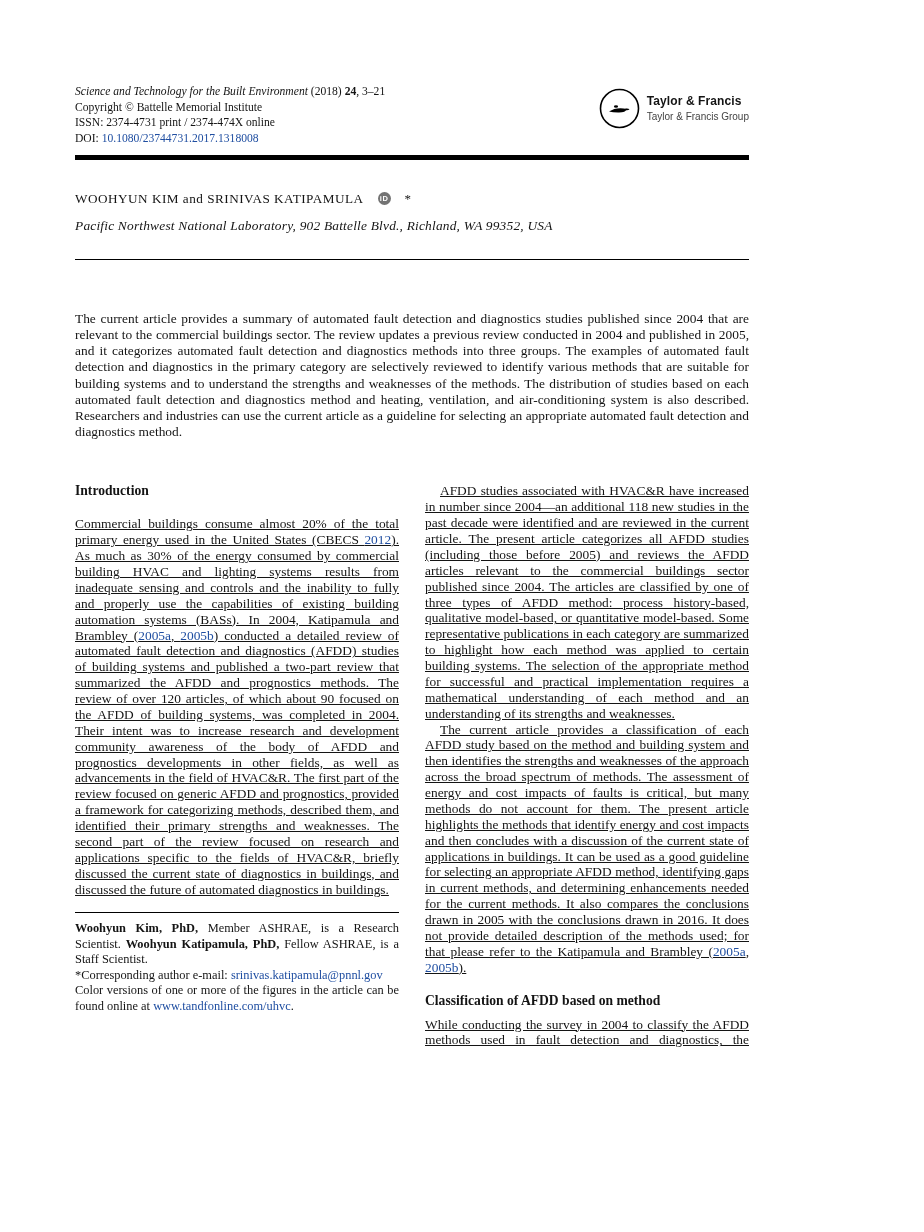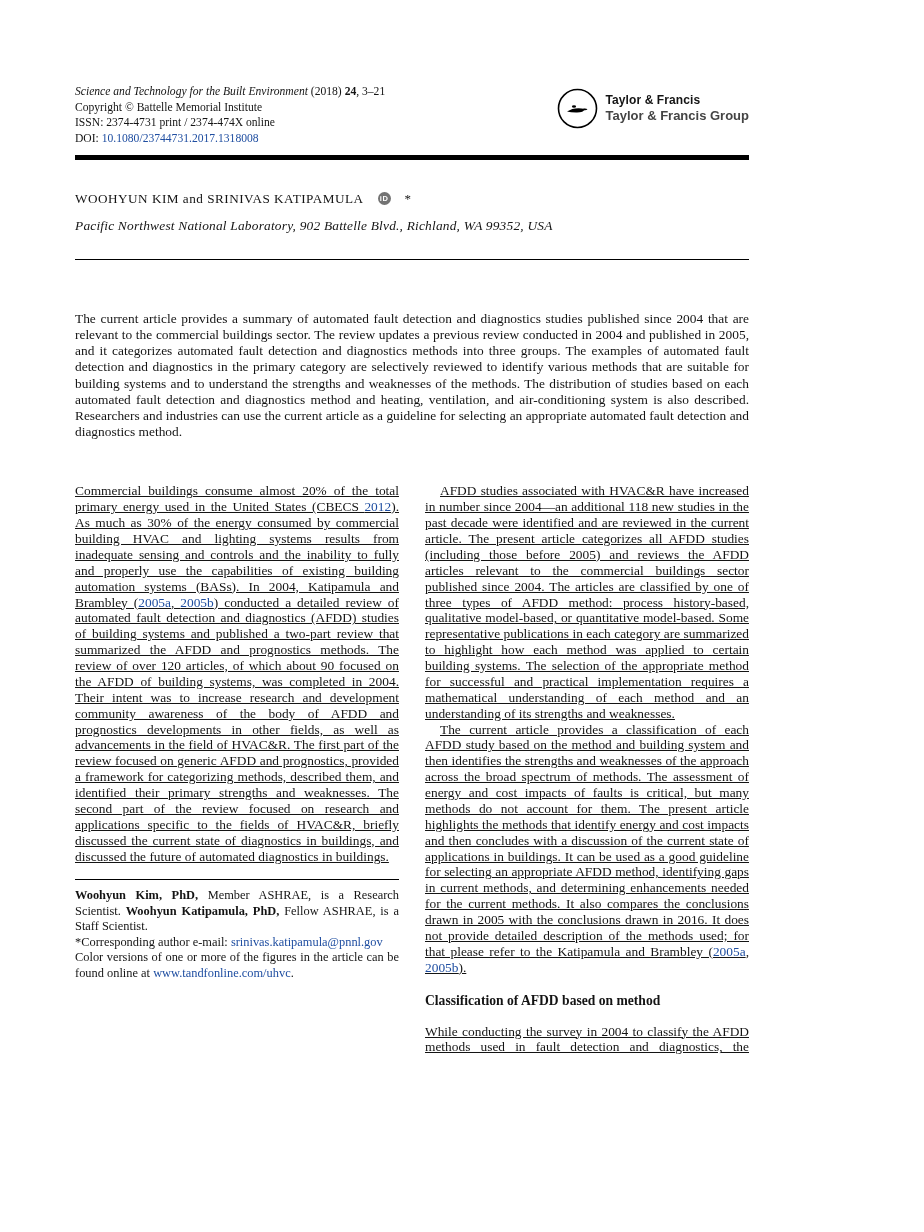--- a/index.html
+++ b/index.html
@@ -10,21 +10,21 @@
   
   .header { display:flex; justify-content:space-between; align-items:flex-start; }
   .header-left { font-size:11.6px; line-height:1.34; }
   .it { font-style:italic; }
   .b { font-weight:bold; }
   a.link, span.link { color:#1f4ea1; text-decoration:none; cursor:pointer; }
   .header-right { display:flex; align-items:center; gap:7px; padding-top:4px; }
   .tf-circle { display:inline-flex; }
   .tf-text { display:flex; flex-direction:column; font-family:"Liberation Sans", sans-serif; line-height:1.1; }
   .tf-name { font-size:12px; font-weight:bold; letter-spacing:0.1px; }
-  .tf-group { font-size:13px; color:#444; margin-top:2px;font-weight:bold; }
+  .tf-group { font-size:10px; color:#444; margin-top:2px; }
 
   .thick-rule { height:4.5px; background:#000; margin-top:9px; }
   .thin-rule  { height:1px;  background:#000; margin-top:25px; }
 
   
   .title { font-size:28.5px; font-weight:400; line-height:1.3; margin-top:17px; letter-spacing:0.2px; }
   .authors { margin-top:31px; font-size:13.2px; letter-spacing:0.5px; display:flex; align-items:center; gap:14px; }
   .orcid { width:13px; height:13px; background:#737373; border-radius:50%; color:#fff;
            font-size:7.5px; font-weight:bold; font-family:"Liberation Sans", sans-serif;
            display:inline-flex; align-items:center; justify-content:center; }
@@ -32,21 +32,21 @@
   .affiliation { font-style:italic; font-size:13.4px; margin-top:11px; letter-spacing:0.2px; }
 
   
   .abstract { margin-top:51px; font-size:13.4px; line-height:1.21; text-align:justify; }
 
   
   .columns { display:flex; gap:26px; margin-top:43px; }
   .col { width:374px; font-size:13.4px; line-height:1.185; }
   .col h2 { font-size:13.6px; font-weight:bold; }
   .left-col h2 { margin-bottom:17px; }
-  .right-col h2 { margin-top:17px; margin-bottom:15px; }
+  .right-col h2 { margin-top:17px; margin-bottom:8px; }
   p.just { text-align:justify; hyphens:auto;text-decoration:underline; -webkit-hyphens:auto; }
   p.indent { text-indent:15px; }
   .cont { text-align-last:justify; }
 
   
   .footnote { margin-top:15px; font-size:12.4px; line-height:1.25; }
   .fn-rule { height:1px; background:#000; margin-bottom:8px; width:100%; }
   .footnote p { text-align:justify; hyphens:auto; }
 </style>
 </head>
@@ -88,20 +88,21 @@
 
   <div class="affiliation">Pacific Northwest National Laboratory, 902 Battelle Blvd., Richland, WA 99352, USA</div>
 
   <div class="thin-rule"></div>
 
   <p class="abstract">The current article provides a summary of automated fault detection and diagnostics studies published since 2004 that are relevant to the commercial buildings sector. The review updates a previous review conducted in 2004 and published in 2005, and it categorizes automated fault detection and diagnostics methods into three groups. The examples of automated fault detection and diagnostics in the primary category are selectively reviewed to identify various methods that are suitable for building systems and to understand the strengths and weaknesses of the methods. The distribution of studies based on each automated fault detection and diagnostics method and heating, ventilation, and air-conditioning system is also described. Researchers and industries can use the current article as a guideline for selecting an appropriate automated fault detection and diagnostics method.</p>
 
   <div class="columns">
 
     <div class="col left-col">
+      <h2>Introduction</h2>
       <p class="just"><span>Commercial buildings consume almost 20% of the total primary energy used in the United States (CBECS </span><span class="link">2012</span><span>). As much as 30% of the energy consumed by commercial building HVAC and lighting systems results from inadequate sensing and controls and the inability to fully and properly use the capabilities of existing building automation systems (BASs). In 2004, Katipamula and Brambley (</span><span class="link">2005a</span><span>, </span><span class="link">2005b</span><span>) conducted a detailed review of automated fault detection and diagnostics (AFDD) studies of building systems and published a two-part review that summarized the AFDD and prognostics methods. The review of over 120 articles, of which about 90 focused on the AFDD of building systems, was completed in 2004. Their intent was to increase research and development community awareness of the body of AFDD and prognostics developments in other fields, as well as advancements in the field of HVAC&amp;R. The first part of the review focused on generic AFDD and prognostics, provided a framework for categorizing methods, described them, and identified their primary strengths and weaknesses. The second part of the review focused on research and applications specific to the fields of HVAC&amp;R, briefly discussed the current state of diagnostics in buildings, and discussed the future of automated diagnostics in buildings.</span></p>
 
       <div class="footnote">
         <div class="fn-rule"></div>
         <p><span class="b">Woohyun Kim, PhD,</span><span> Member ASHRAE, is a Research Scientist. </span><span class="b">Woohyun Katipamula, PhD,</span><span> Fellow ASHRAE, is a Staff Scientist.</span></p>
         <p><span>*Corresponding author  e-mail: </span><a class="link">srinivas.katipamula@pnnl.gov</a></p>
         <p><span>Color versions of one or more of the figures in the article can be found online at </span><a class="link">www.tandfonline.com/uhvc</a><span>.</span></p>
       </div>
     </div>
 

